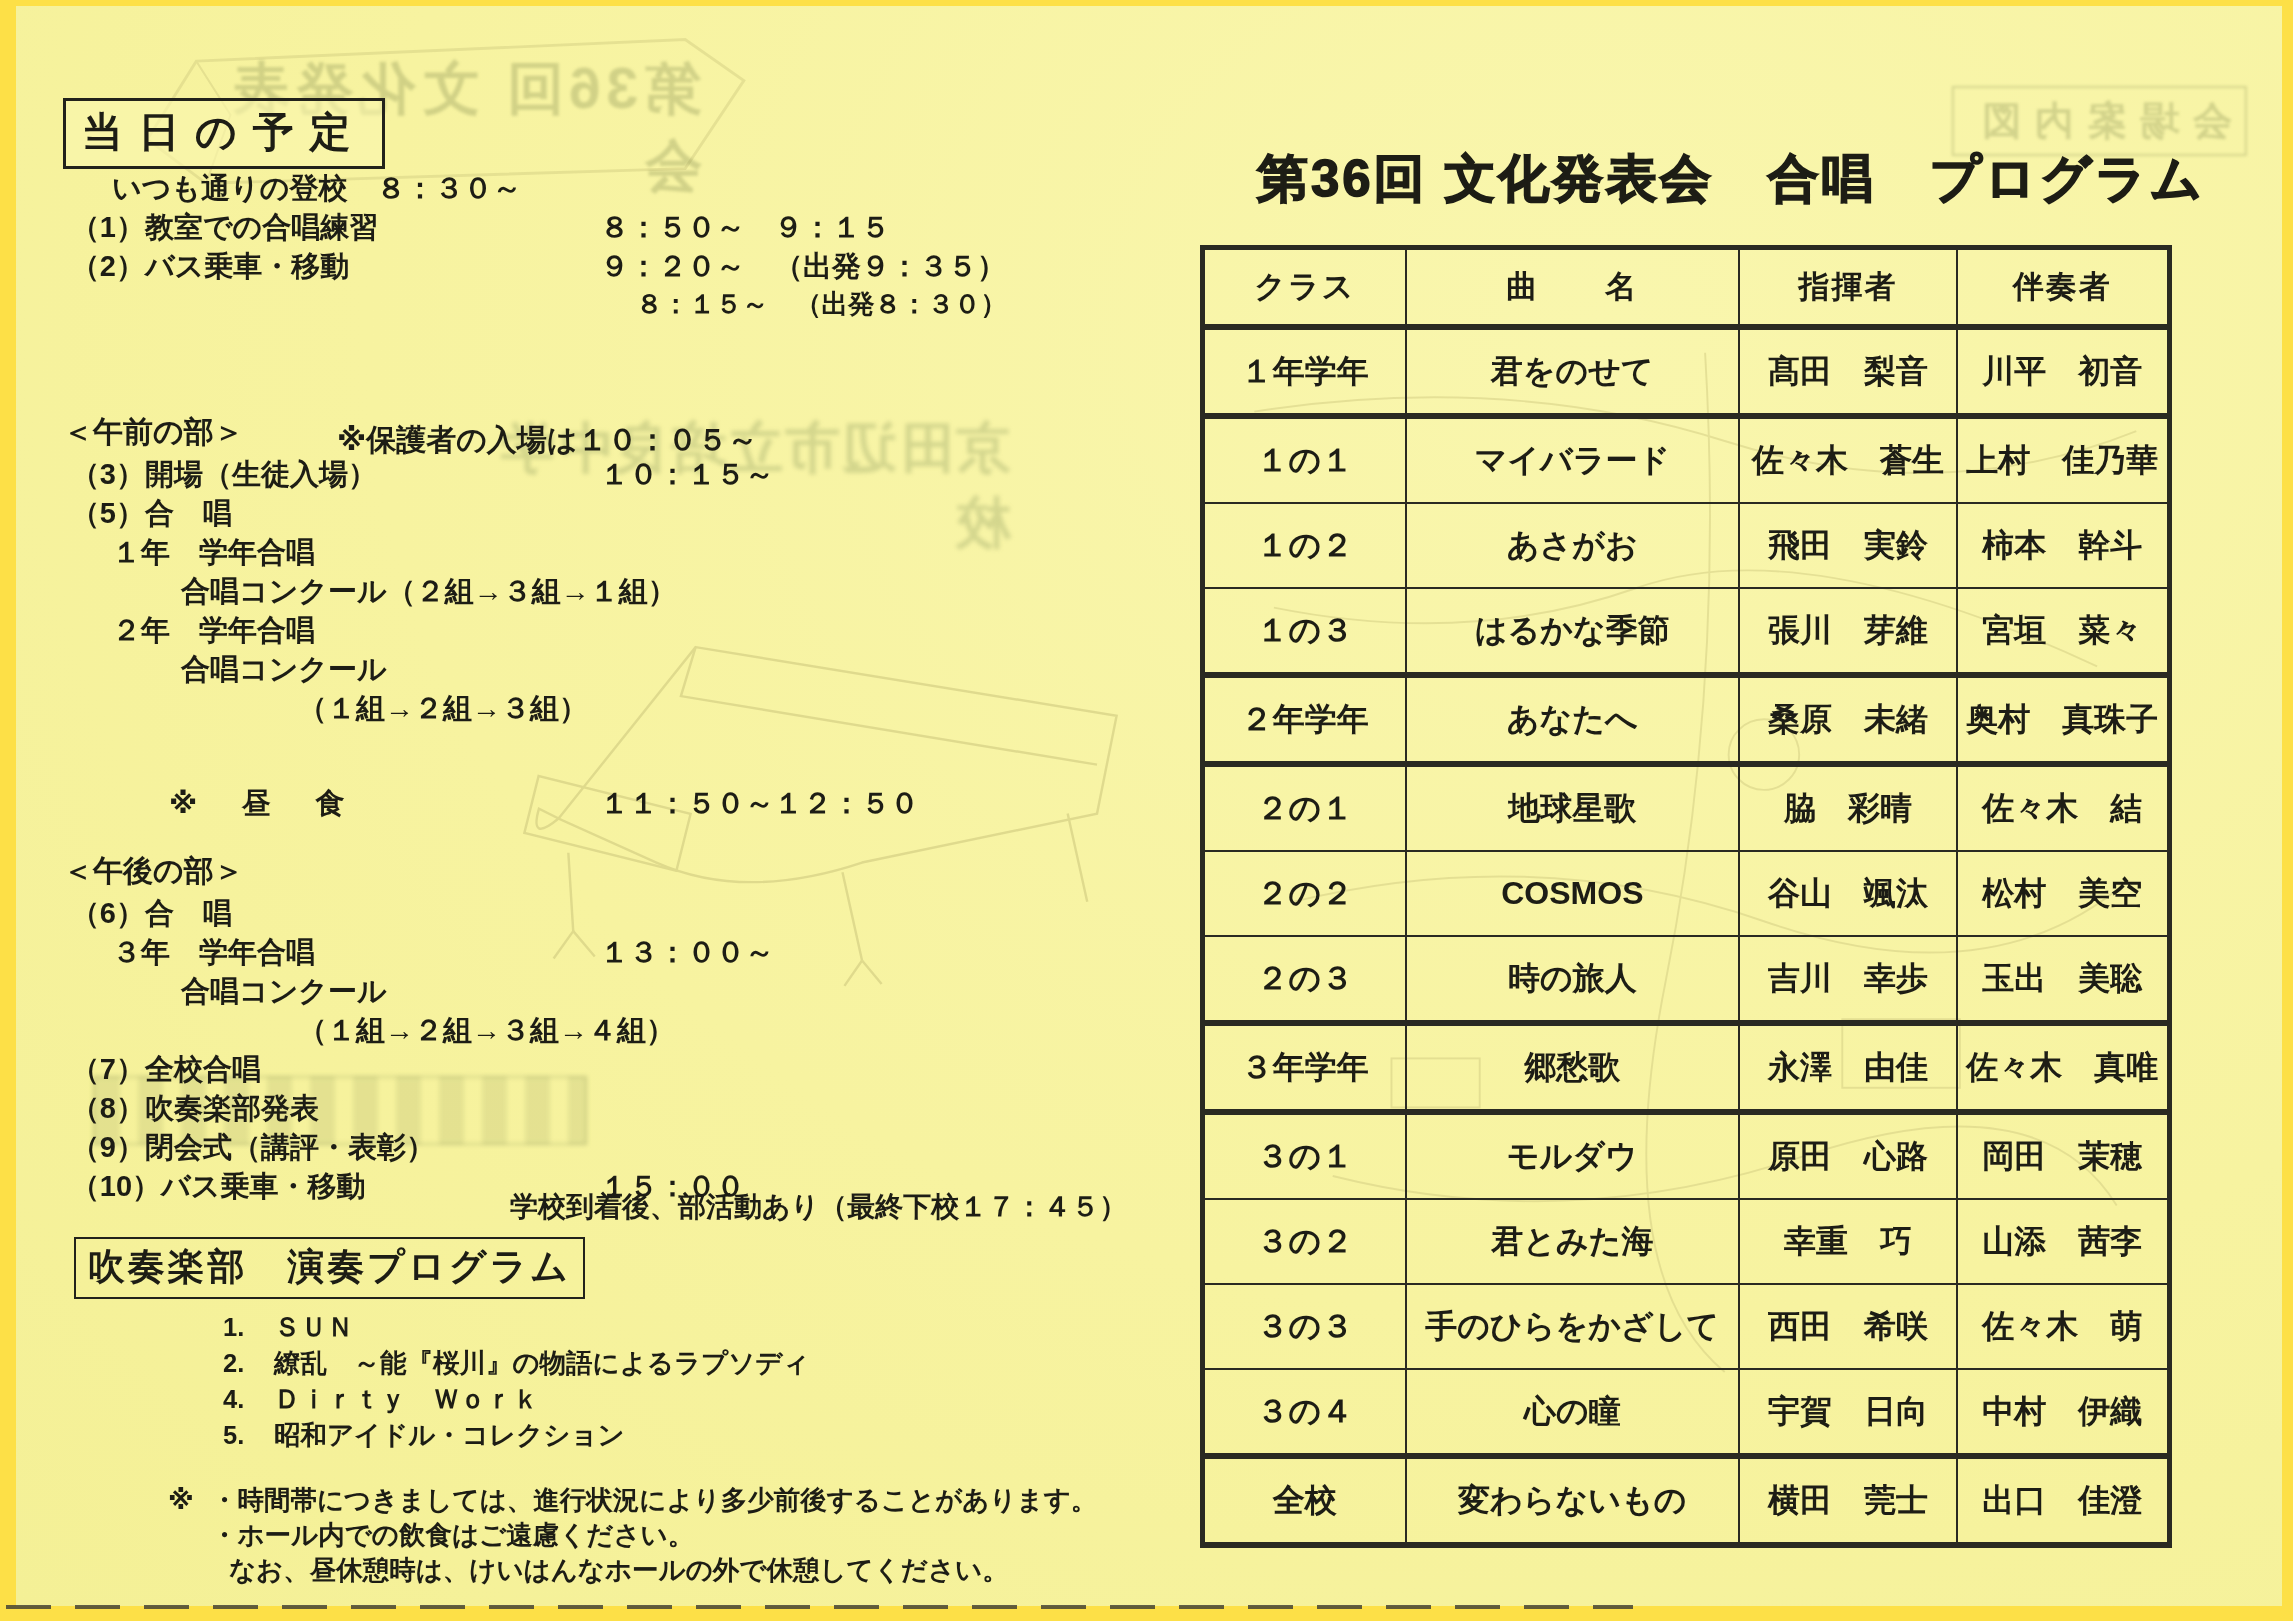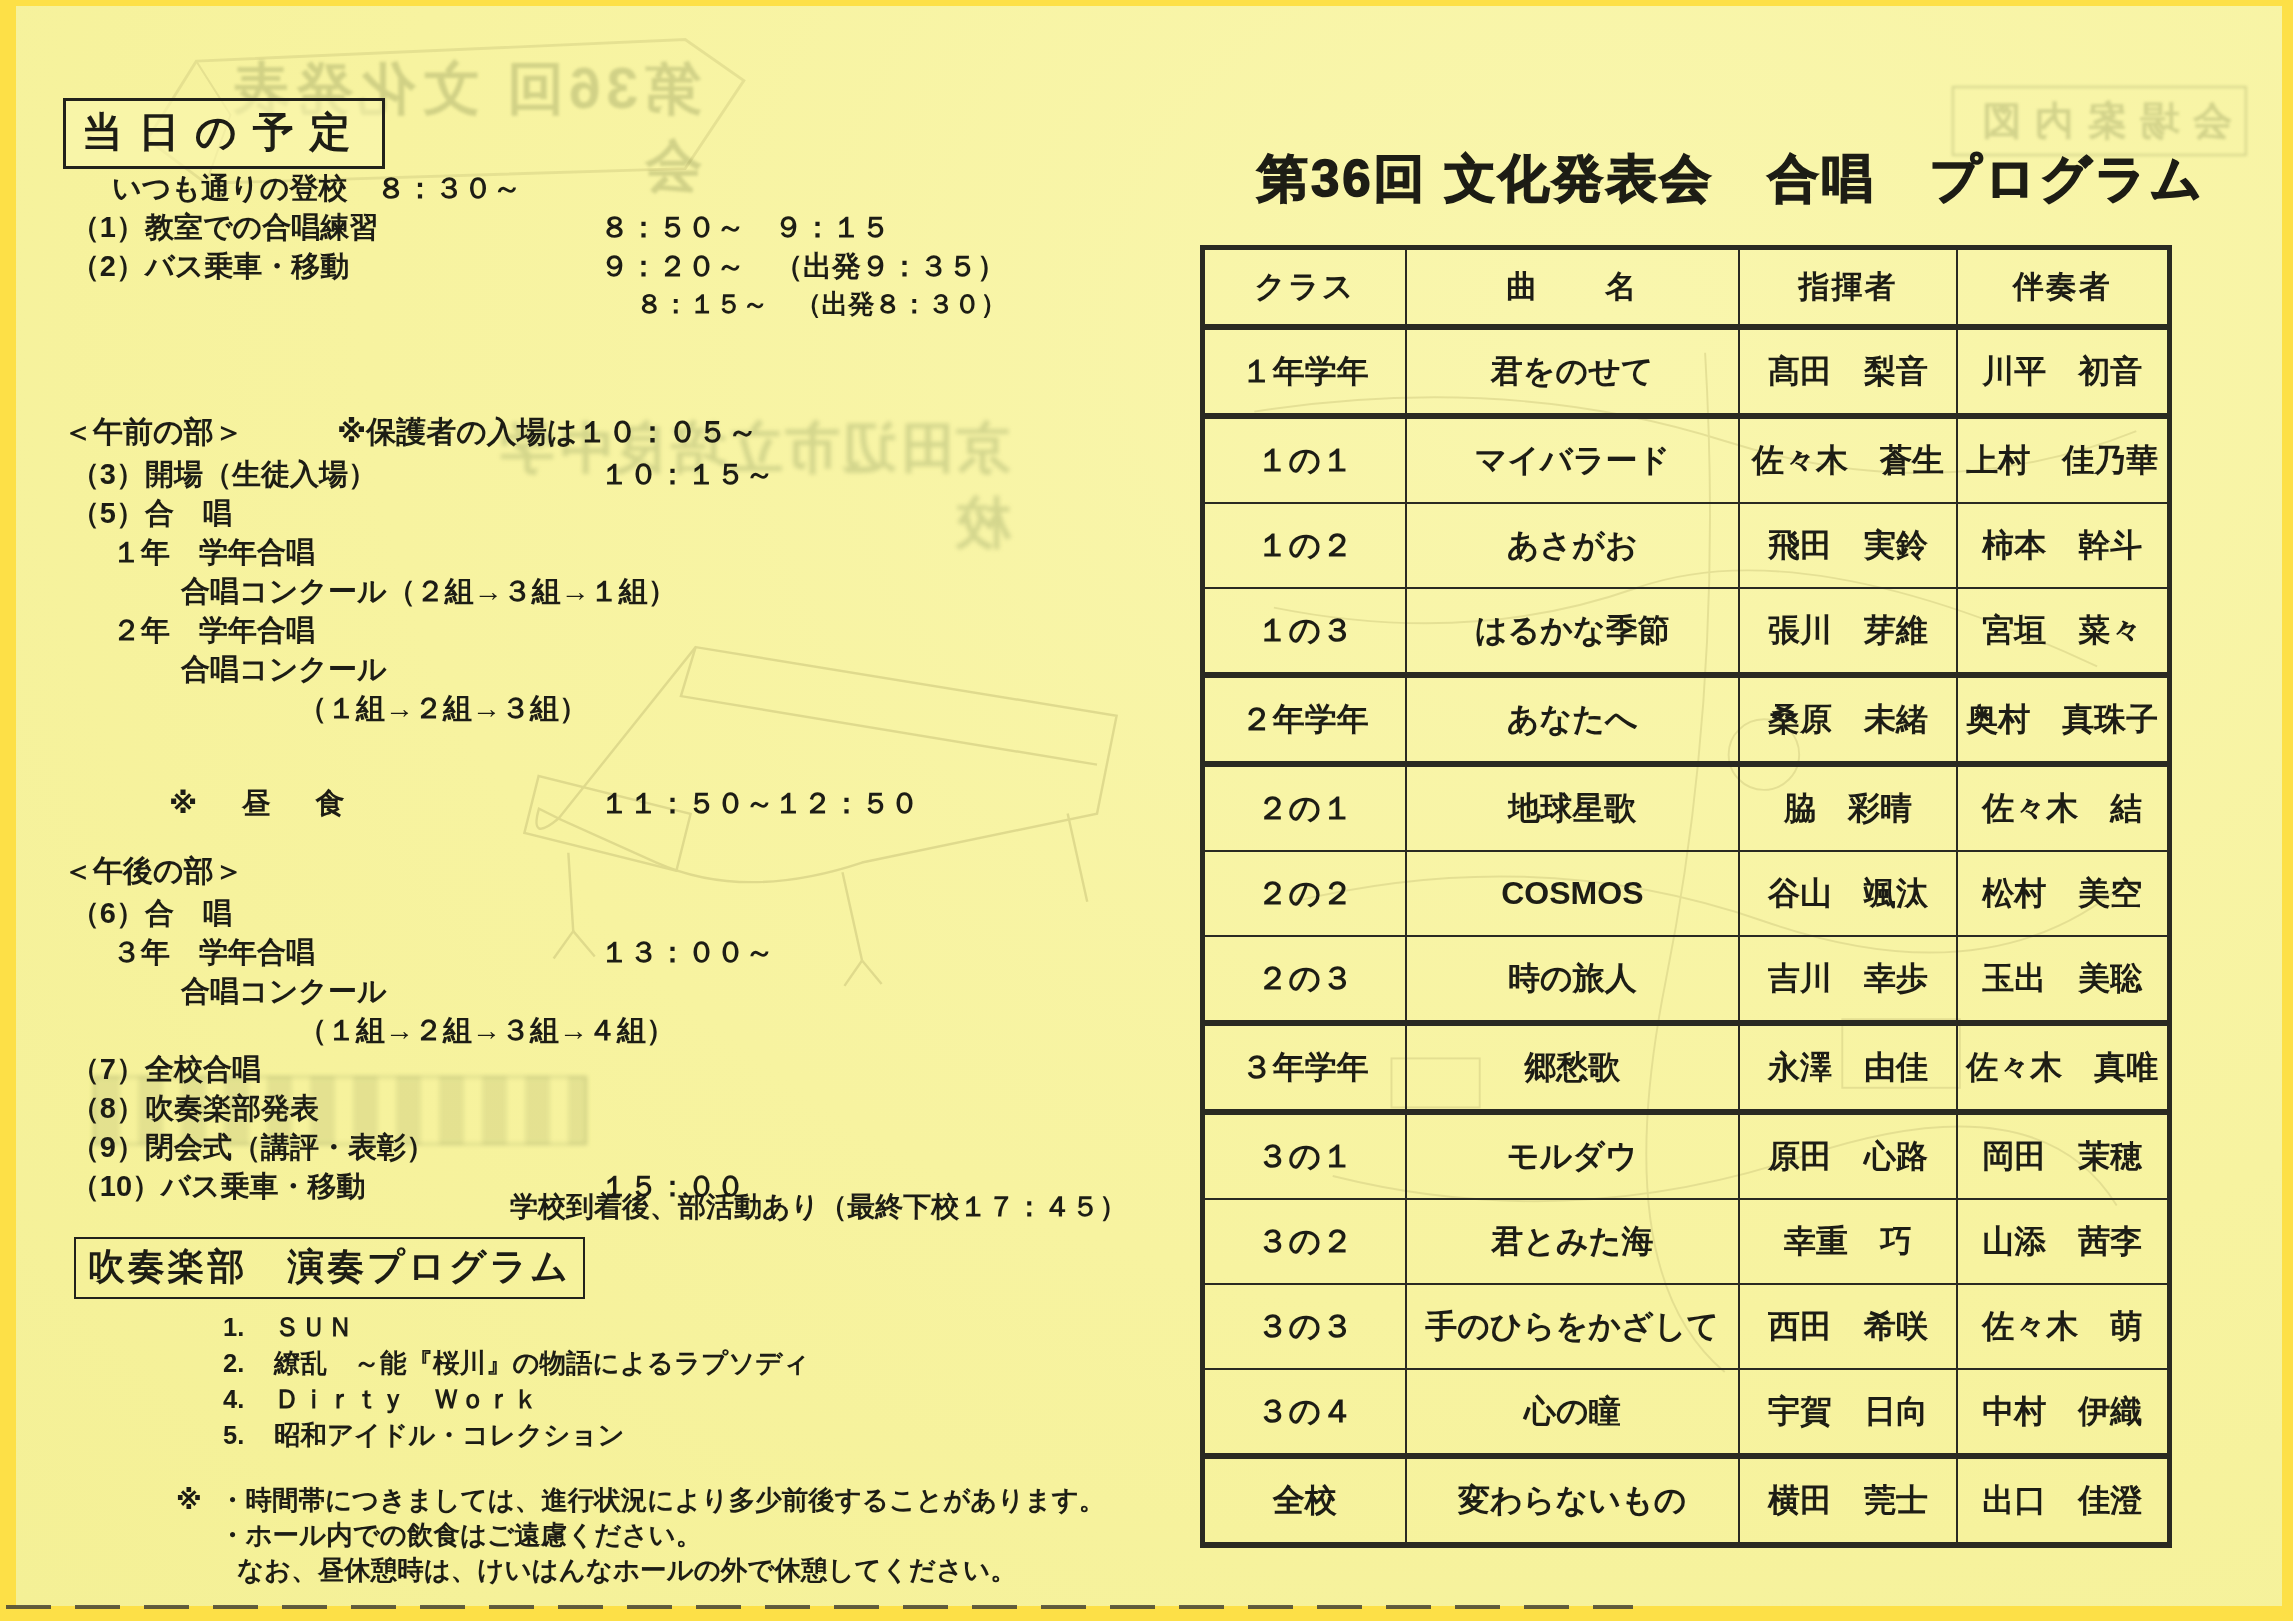--- a/index.html
+++ b/index.html
@@ -20,31 +20,31 @@
   .title-box{position:absolute;left:63px;top:98px;border:3.9px solid #22221b;padding:3.9px 15.7px 5.9px 15.7px;
              font-size:41px;font-weight:700;letter-spacing:15.7px;background:rgba(250,247,175,0.6);}
   .lsec{position:absolute;left:63px;width:1098px;}
   .line{position:relative;height:39px;font-size:29px;font-weight:700;white-space:nowrap;}
   .lv0{padding-left:7.8px;}  .lv1{padding-left:49px;} .lv2{padding-left:118px;} .lv3{padding-left:235px;}
   .small{font-size:26.5px;}
   .small.lv1{padding-left:59px;}
   .ltime{position:absolute;left:537px;top:0;}
   .small .ltime{left:573px;}
   .heading{font-size:30px;font-weight:700;position:relative;height:43px;white-space:nowrap;}
-  .side-note{position:absolute;left:274px;top:0;}
+  .side-note{position:absolute;left:274px;top:8px;}
   .lunch-line{position:absolute;left:63px;top:784px;font-size:29px;font-weight:700;width:1098px;}
   .lunch-line .ltext{padding-left:106px;letter-spacing:7.8px;}
   .lunch-line .ltime{letter-spacing:0;}
   .after-note{position:absolute;left:510px;top:1188px;font-size:28px;font-weight:700;white-space:nowrap;}
   .brass-box{position:absolute;left:74px;top:1237px;border:2.9px solid #22221b;padding:2.9px 11.8px 4.9px 11.8px;
              font-size:37px;font-weight:700;letter-spacing:2.9px;white-space:nowrap;}
   .brass-list{position:absolute;left:223px;top:1309px;}
   .brass-item{position:relative;height:36px;font-size:26.5px;font-weight:700;white-space:nowrap;}
   .brass-num{display:inline-block;width:51px;font-size:25.5px;}
-  .notes{position:absolute;left:176px;top:1482px;font-size:26.5px;font-weight:700;}
+  .notes{position:absolute;left:168px;top:1482px;font-size:26.5px;font-weight:700;}
   .note-line{position:relative;height:35px;white-space:nowrap;}
   .note-mark{display:inline-block;width:43px;}
   .note-ind1{padding-left:43px;} .note-ind2{padding-left:61px;}
   
   .r-title{position:absolute;left:1246px;top:145px;width:970px;text-align:center;
            font-size:51px;font-weight:900;letter-spacing:2.9px;white-space:nowrap;
            -webkit-text-stroke:1.5px #1d1d15;}
   table.program{position:absolute;left:1200px;top:245px;width:972px;border-collapse:collapse;
                 table-layout:fixed;background:transparent;}
   table.program th, table.program td{border:2.9px solid #2a2a22;text-align:center;vertical-align:middle;

